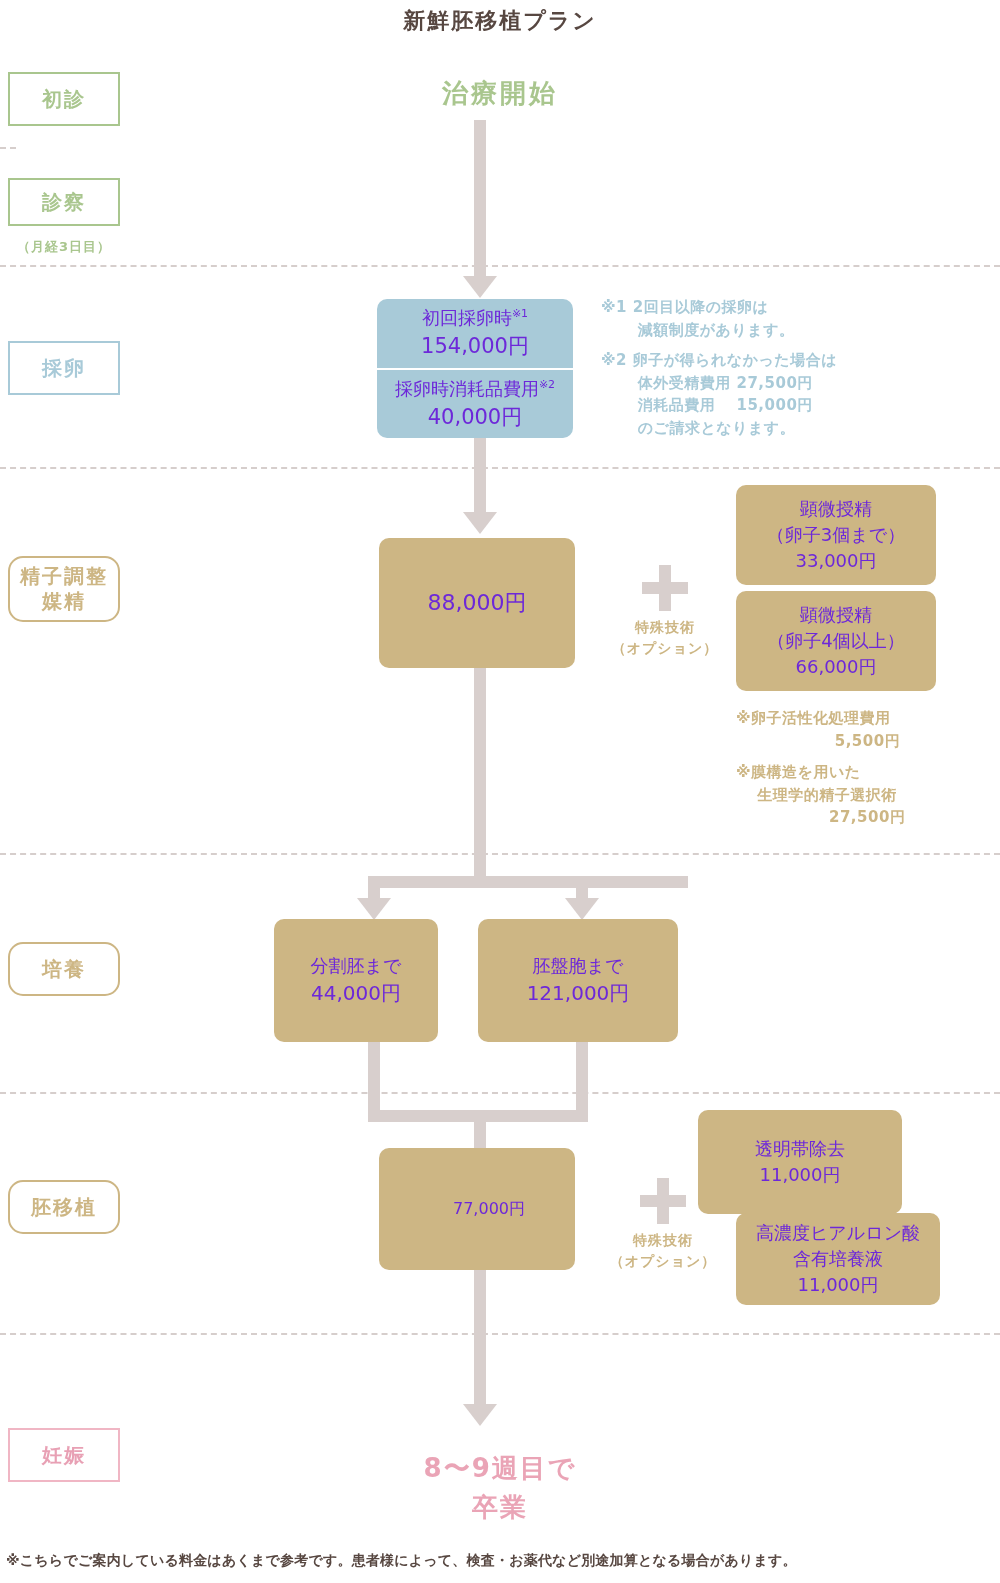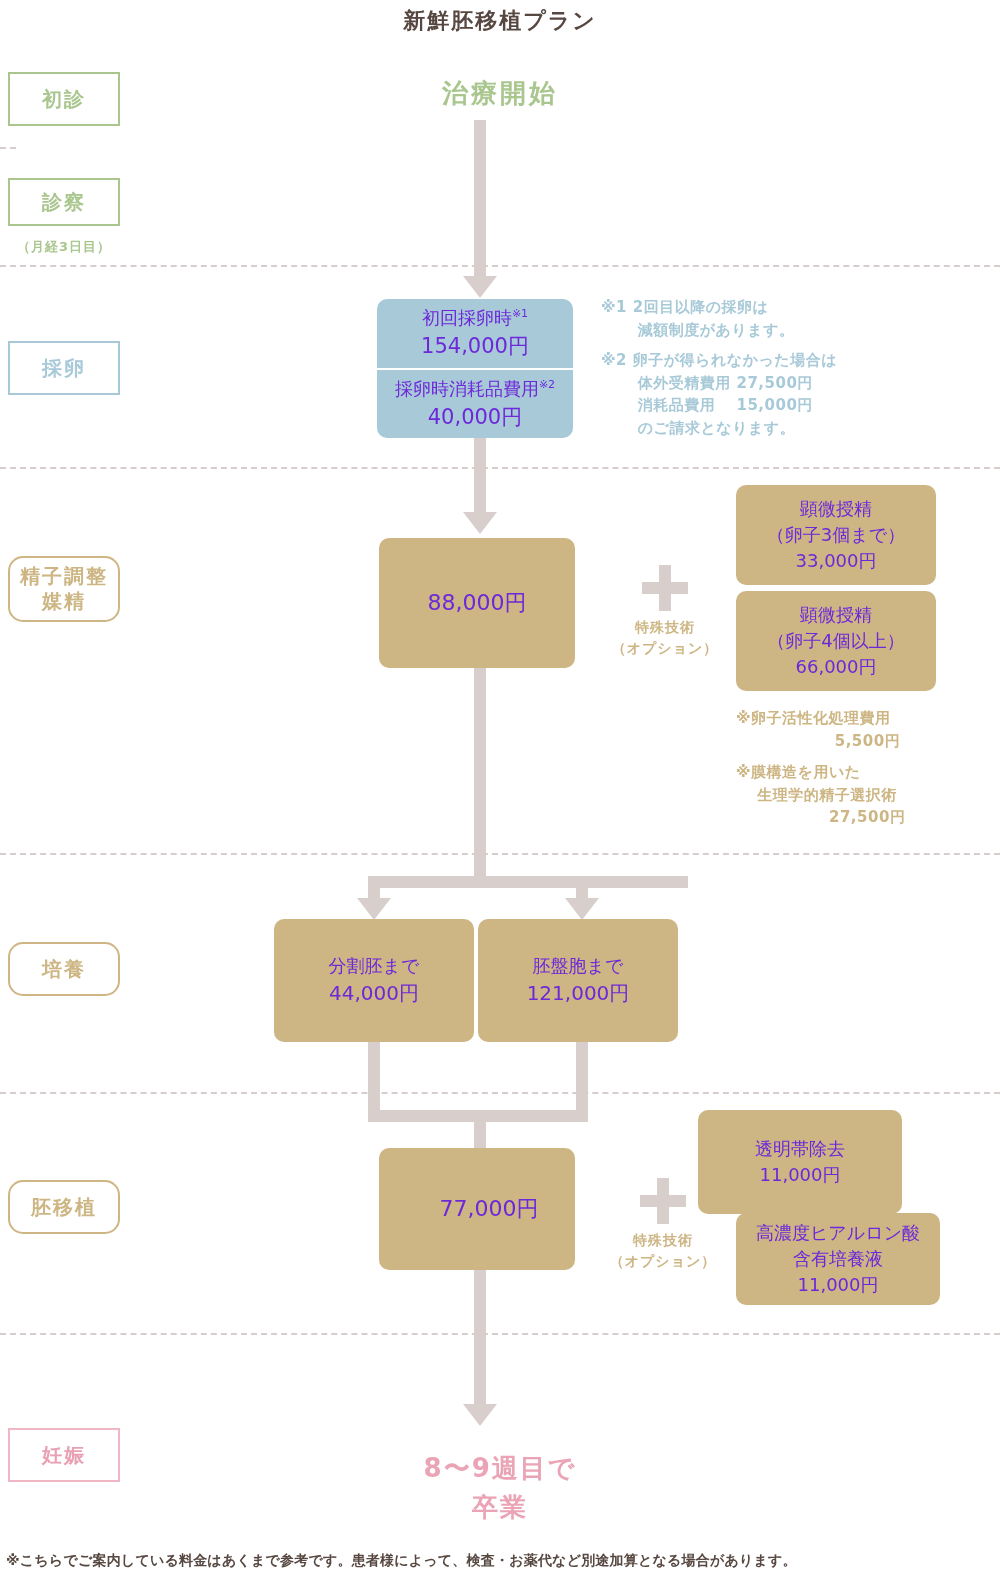--- a/index.html
+++ b/index.html
@@ -183,31 +183,31 @@
 
 <div class="note gold" style="left:736px;top:707px;width:240px;">
   <div>※卵子活性化処理費用</div>
   <div>　　　　　　 5,500円</div>
   <div style="height:9px;"></div>
   <div>※膜構造を用いた</div>
   <div>　 生理学的精子選択術</div>
   <div>　　　　　　27,500円</div>
 </div>
 
-<div class="box gold" style="left:274px;top:919px;width:200px;height:123px;font-size:18px;">
+<div class="box gold" style="left:274px;top:919px;width:164px;height:123px;font-size:18px;">
   <span class="ln">分割胚まで</span>
   <span class="ln" style="font-size:20px;">44,000円</span>
 </div>
 
 <div class="box gold" style="left:478px;top:919px;width:200px;height:123px;font-size:18px;">
   <span class="ln">胚盤胞まで</span>
   <span class="ln" style="font-size:20px;">121,000円</span>
 </div>
 
-<div class="box gold" style="left:379px;top:1148px;width:196px;height:122px;font-size:22px;padding-left:24px;">
+<div class="box gold" style="left:379px;top:1148px;width:196px;height:122px;font-size:16px;padding-left:24px;">
   <span class="ln">77,000円</span>
 </div>
 
 <div class="plusgrp" style="left:608px;top:1178px;">
   <div class="plus"></div>
   <div class="cap" style="white-space:pre-line;">特殊技術
 （オプション）</div>
 </div>
 
 <div class="box gold" style="left:698px;top:1110px;width:204px;height:104px;font-size:18px;">

